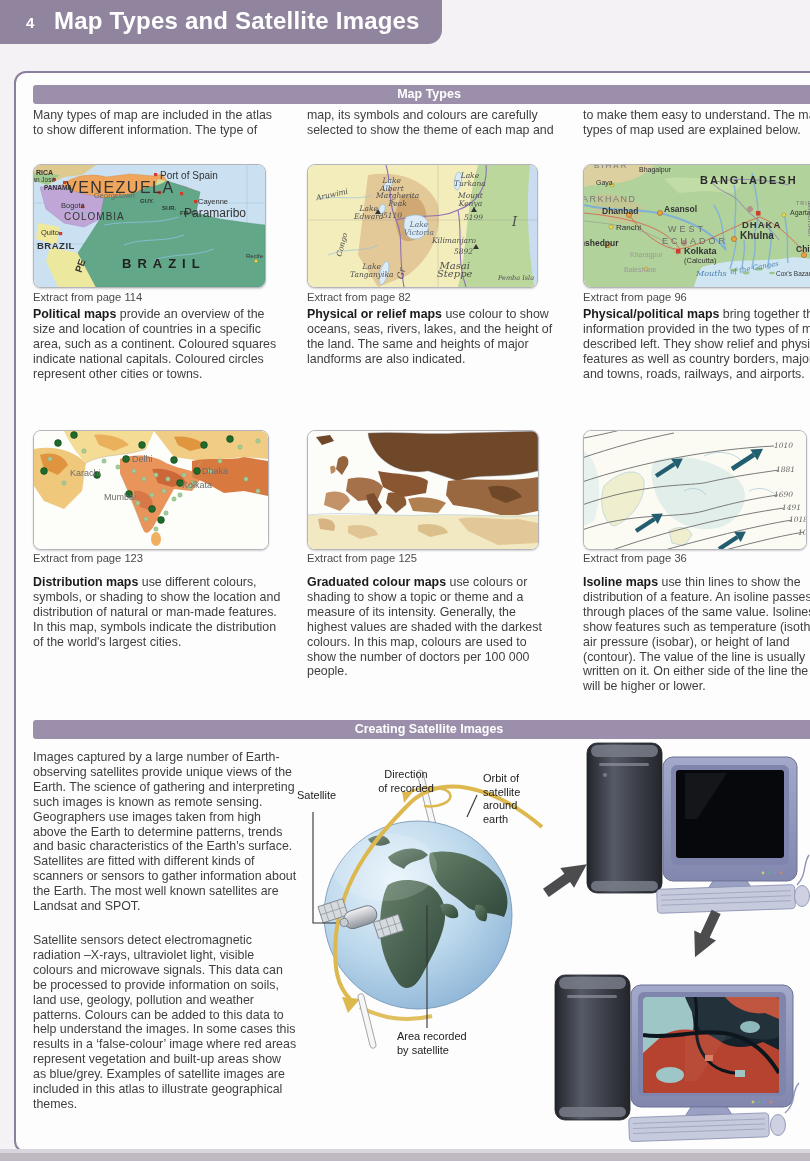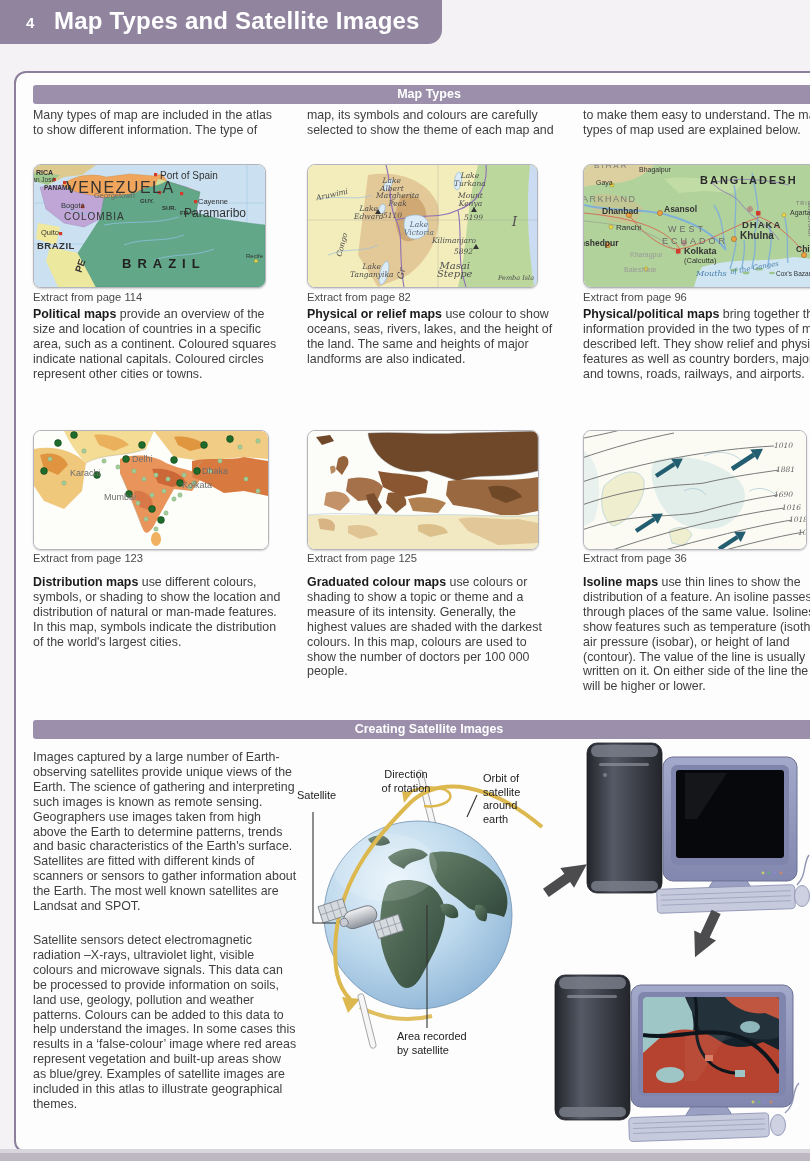--- a/index.html
+++ b/index.html
@@ -342,21 +342,21 @@
         </g>
       <g transform="translate(135,118) rotate(-33)">
           <rect x="0" y="-2.2" width="22" height="4.4"></rect>
           <polygon points="22,-6 32,0 22,6"></polygon>
         </g>
     </g>
   </svg>
   <span class="lbl ser" style="left:190px;top:11px;font-size:7.5px;color:#666">1010</span>
   <span class="lbl ser" style="left:192px;top:35px;font-size:7.5px;color:#666">1881</span>
   <span class="lbl ser" style="left:190px;top:60px;font-size:7.5px;color:#666">1690</span>
-  <span class="lbl ser" style="left:198px;top:73px;font-size:7.5px;color:#666">1016</span>
+  <span class="lbl ser" style="left:198px;top:73px;font-size:7.5px;color:#666">1491</span>
   <span class="lbl ser" style="left:205px;top:85px;font-size:7.5px;color:#666">1018</span>
   <span class="lbl ser" style="left:214px;top:98px;font-size:7.5px;color:#666">1020</span>
 </div>
 <div class="cap c3" style="top:552px">Extract from page 36</div>
 <div class="para c3 w3" style="top:575px"><b>Isoline maps</b><span> use thin lines to show the distribution of a feature. An isoline passes through places of the same value. Isolines may show features such as temperature (isotherm), air pressure (isobar), or height of land (contour). The value of the line is usually written on it. On either side of the line the value will be higher or lower.</span></div>
 
 <div class="secbar" style="top:720px">Creating Satellite Images</div>
 
 <div class="para c1" style="top:750px;width:264px">Images captured by a large number of Earth-observing satellites provide unique views of the Earth. The science of gathering and interpreting such images is known as remote sensing. Geographers use images taken from high above the Earth to determine patterns, trends and basic characteristics of the Earth's surface. Satellites are fitted with different kinds of scanners or sensors to gather information about the Earth. The most well known satellites are Landsat and SPOT.</div>
 <div class="para c1" style="top:933px;width:264px">Satellite sensors detect electromagnetic radiation –X-rays, ultraviolet light, visible colours and microwave signals. This data can be processed to provide information on soils, land use, geology, pollution and weather patterns. Colours can be added to this data to help understand the images. In some cases this results in a ‘false-colour’ image where red areas represent vegetation and built-up areas show as blue/grey. Examples of satellite images are included in this atlas to illustrate geographical themes.</div>
@@ -410,21 +410,21 @@
     <circle cx="64" cy="163" r="4" fill="#c8ccd2" stroke="#707680" stroke-width="0.8"></circle>
   </g>
 
   <path d="M33,57 V168 H56" stroke="#333" stroke-width="1.1" fill="none"></path>
   <path d="M147,150 V273" stroke="#333" stroke-width="1.1" fill="none"></path>
   <path d="M197,40 L187,62" stroke="#333" stroke-width="1.1" fill="none"></path>
 </svg>
 
 <div class="dlbl" style="left:297px;top:789px">Satellite</div>
 <div class="dlbl" style="left:360px;top:768px;width:92px;text-align:center">Direction
-of rotation</div>
+of recorded</div>
 <div class="dlbl" style="left:483px;top:772px">Orbit of
 satellite
 around
 earth</div>
 <div class="dlbl" style="left:397px;top:1030px">Area recorded
 by satellite</div>
 
 <svg class="abs" style="left:535px;top:735px" width="275" height="426" viewBox="0 0 275 426">
   <defs>
     <linearGradient id="twr" x1="0" y1="0" x2="1" y2="0">

